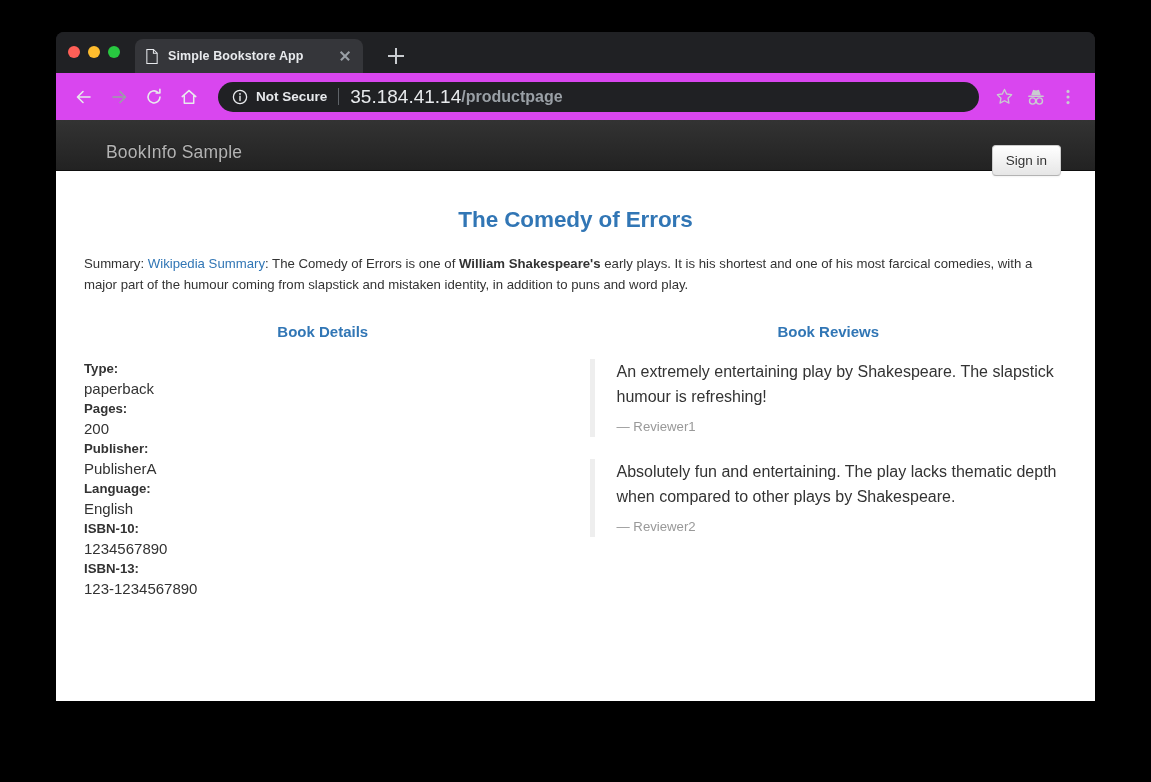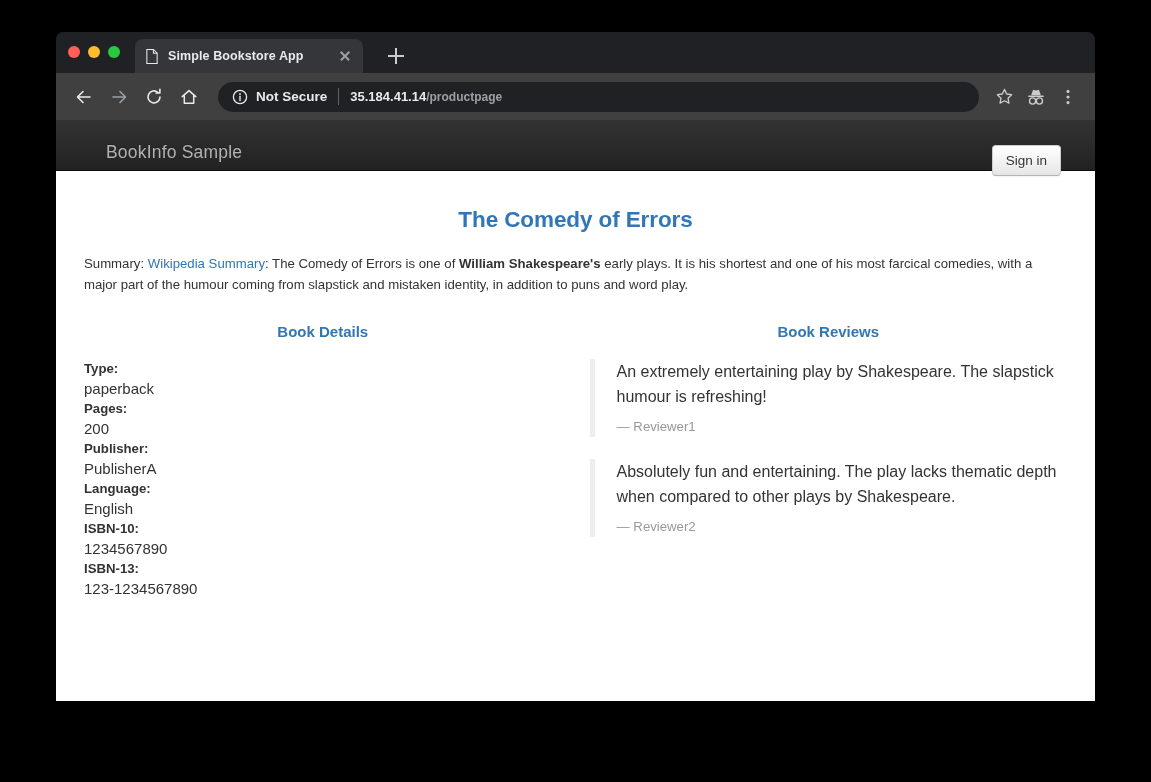--- a/index.html
+++ b/index.html
@@ -107,21 +107,21 @@
     position: absolute;
     background: #c9ccd0;
   }
   .new-tab::before { left: 2px; top: 9px; width: 16px; height: 1.8px; }
   .new-tab::after  { left: 9px; top: 2px; width: 1.8px; height: 16px; }
 
   
   .toolbar {
     position: relative;
     height: 47px;
-    background: #404040;
+    background: #d946ef;
     display: flex;
     align-items: center;
     padding: 8px 12px;
     box-sizing: border-box;
   }
   .nav-btn {
     width: 32px;
     height: 32px;
     margin-right: 3px;
     display: flex;
@@ -152,27 +152,27 @@
   }
   .omni-divider {
     width: 1px;
     height: 17px;
     background: #5f6368;
     margin: 0 11px;
     flex: none;
   }
   .url-host {
     color: #e8eaed;
-    font-size: 13px;
-    font-weight: bold;
+    font-size: 19px;
+    font-weight: normal;
     white-space: nowrap;
   }
   .url-path {
     color: #9aa0a6;
-    font-size: 12px;
+    font-size: 16px;
     font-weight: bold;
     white-space: nowrap;
   }
   .tool-icon {
     width: 30px;
     height: 30px;
     display: flex;
     align-items: center;
     justify-content: center;
     flex: none;

